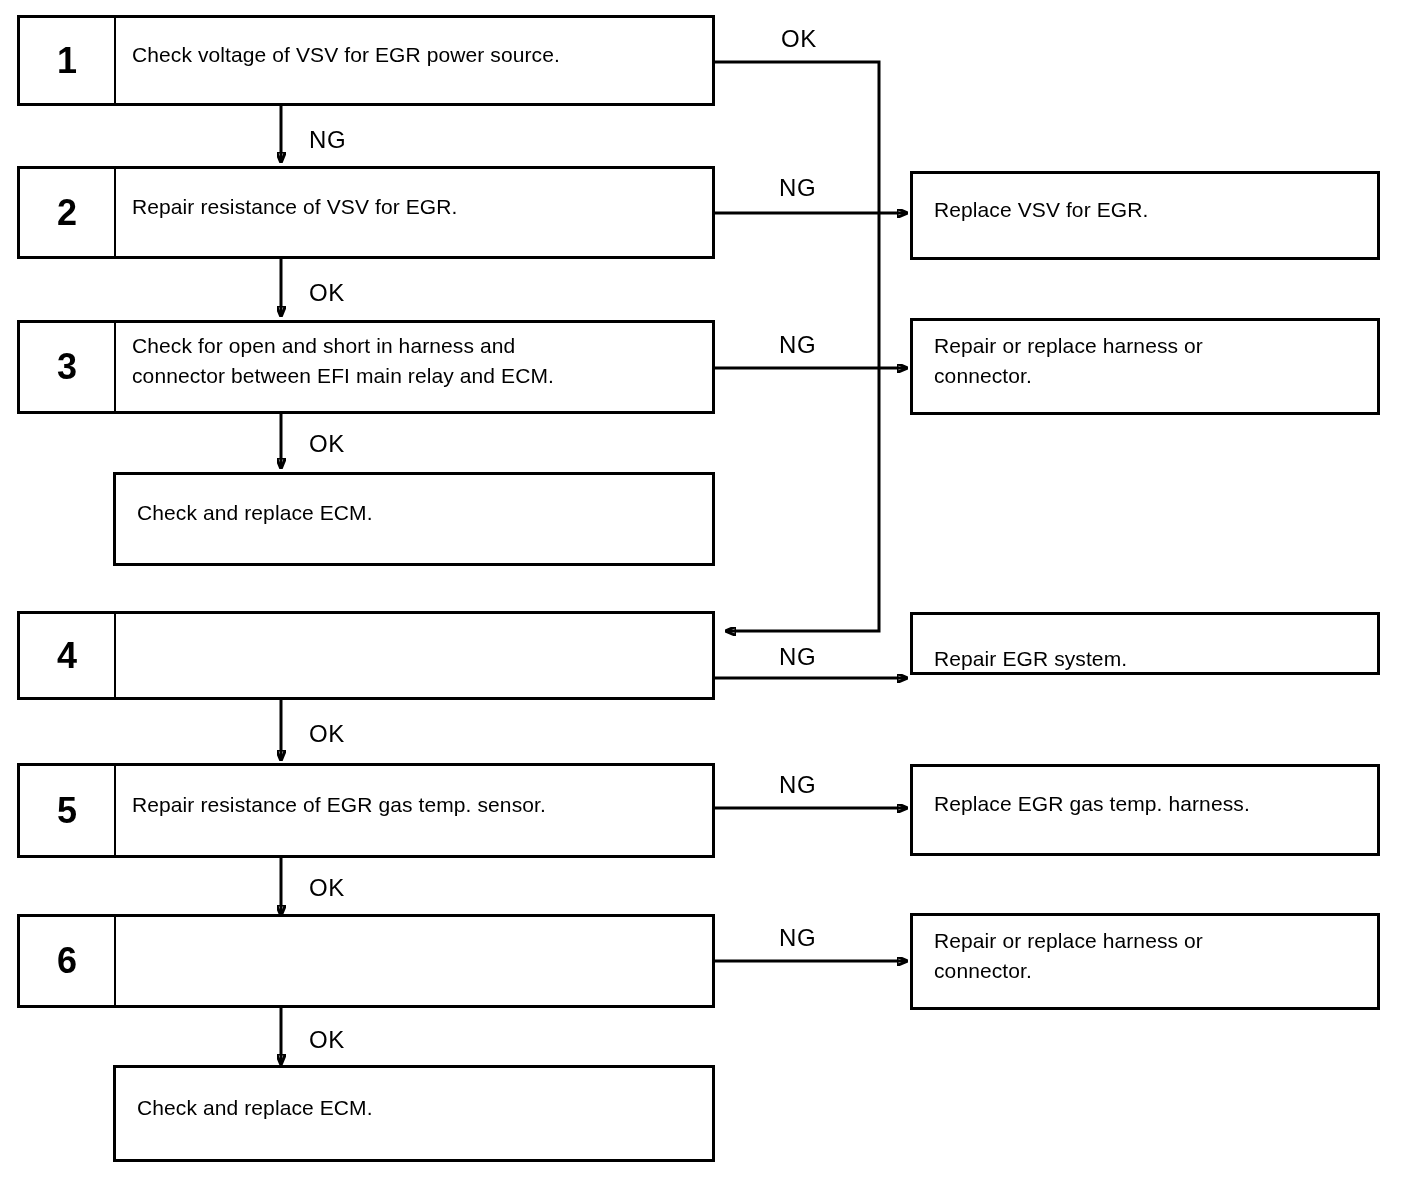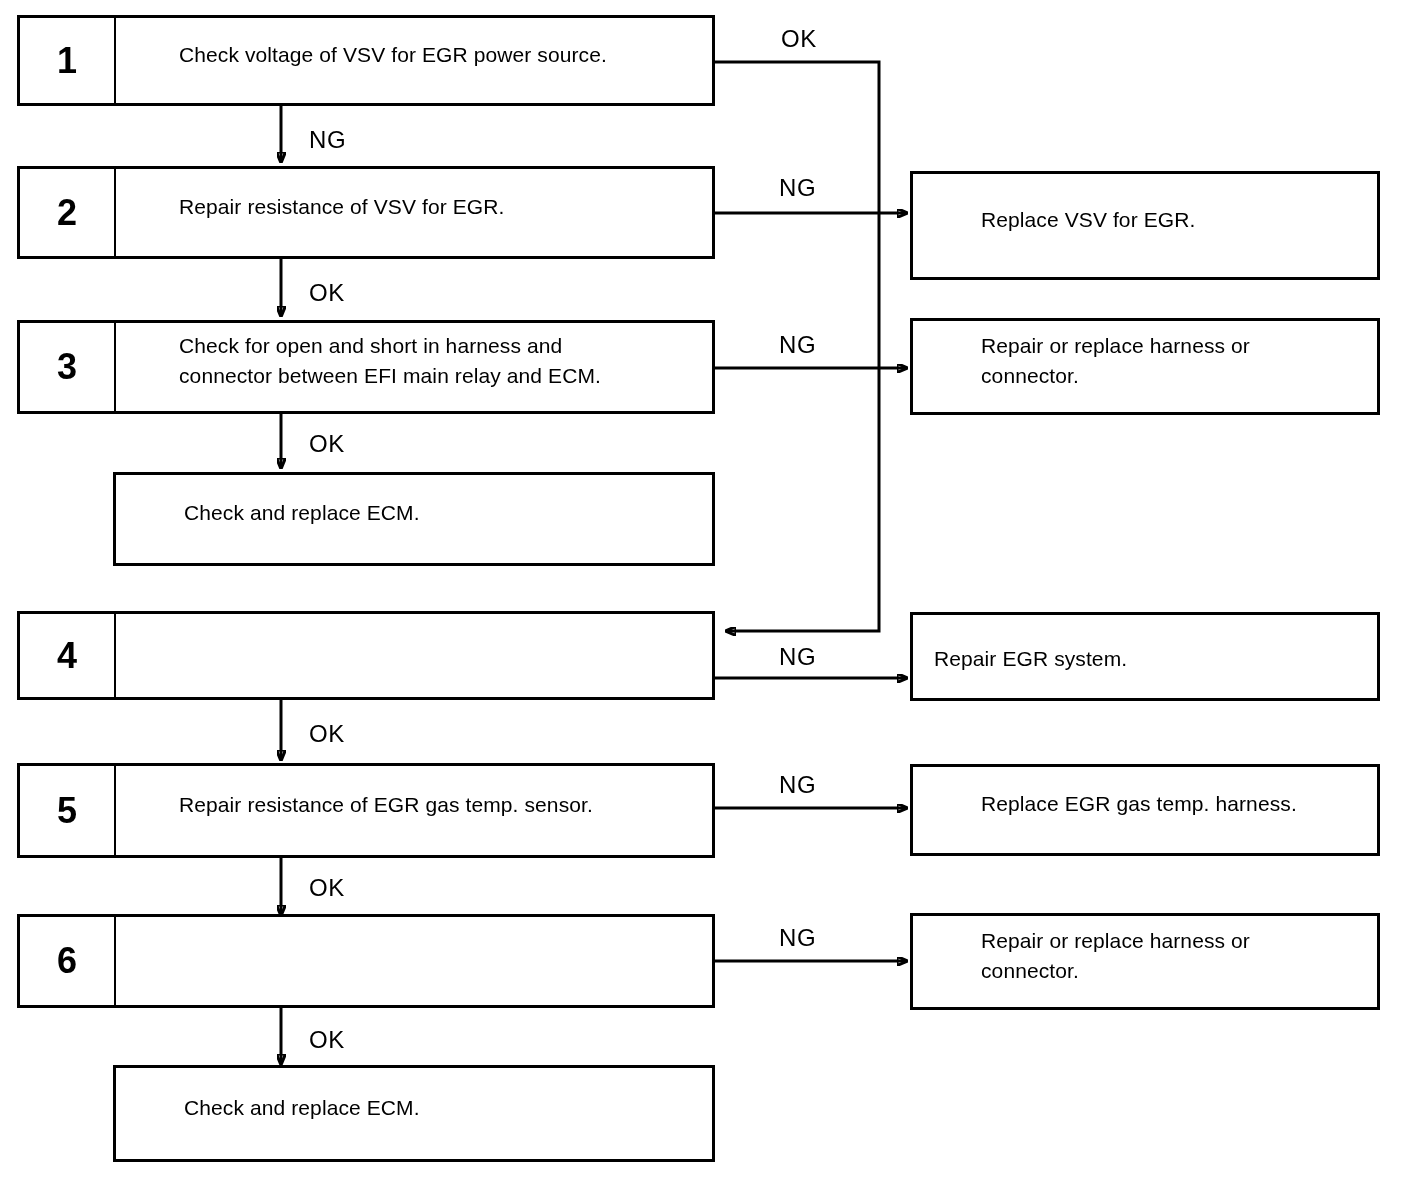--- a/index.html
+++ b/index.html
@@ -45,21 +45,20 @@
     font-size: 21px;
     line-height: 30px;
     letter-spacing: 0.1px;
     white-space: pre-line;
   }
   .txt-mid {
     top: 0;
     bottom: 12px;
     display: flex;
     align-items: center;
-    margin-left: 47px;
   }
   .txt-top {
     display: block;
   }
   .edgelabel {
     position: absolute;
     font-size: 24px;
     line-height: 1;
     letter-spacing: 0.6px;
     white-space: nowrap;
@@ -146,30 +145,30 @@
   </div>
 
   <div class="box" style="left:17px; top:914px; width:698px; height:94px;">
     <div class="numcell">6</div>
   </div>
 
   <div class="box" style="left:113px; top:1065px; width:602px; height:97px;">
     <div class="boxtext txt-mid" style="left:21px; right:10px;">Check and replace ECM.</div>
   </div>
 
-  <div class="box" style="left:910px; top:171px; width:470px; height:109px;">
+  <div class="box" style="left:910px; top:171px; width:470px; height:89px;">
     <div class="boxtext txt-mid" style="left:21px; right:10px;">Replace VSV for EGR.</div>
   </div>
 
   <div class="box" style="left:910px; top:318px; width:470px; height:97px;">
     <div class="boxtext txt-mid" style="left:21px; right:10px;">Repair or replace harness or
 connector.</div>
   </div>
 
-  <div class="box" style="left:910px; top:612px; width:470px; height:89px;">
+  <div class="box" style="left:910px; top:612px; width:470px; height:63px;">
     <div class="boxtext txt-top" style="left:21px; right:10px; top:29px;">Repair EGR system.</div>
   </div>
 
   <div class="box" style="left:910px; top:764px; width:470px; height:92px;">
     <div class="boxtext txt-mid" style="left:21px; right:10px;">Replace EGR gas temp. harness.</div>
   </div>
 
   <div class="box" style="left:910px; top:913px; width:470px; height:97px;">
     <div class="boxtext txt-mid" style="left:21px; right:10px;">Repair or replace harness or
 connector.</div>

